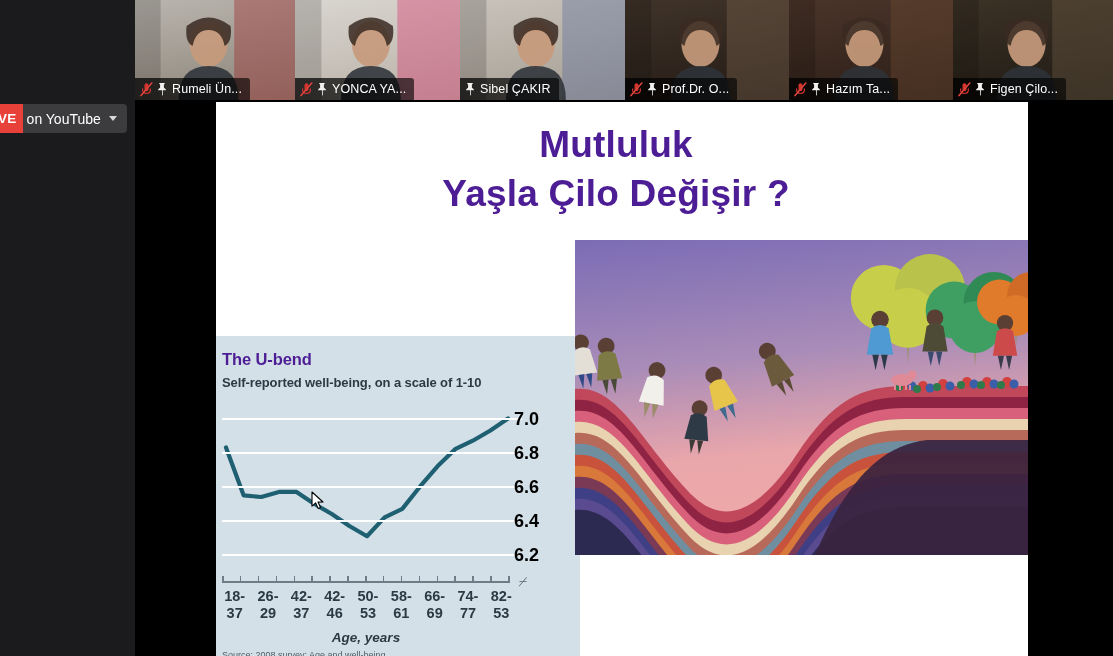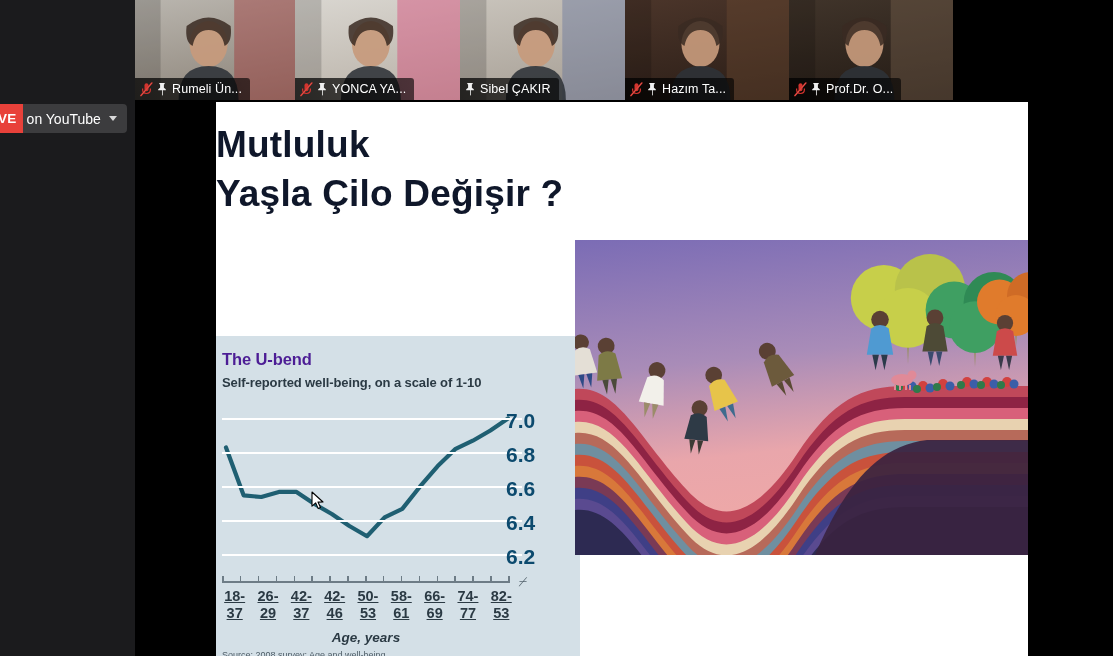--- a/index.html
+++ b/index.html
@@ -23,39 +23,39 @@
   #live-chip{background:#e8413a;color:#fff;font-size:13.5px;font-weight:600;letter-spacing:.3px;
              height:29px;line-height:29px;padding:0 6px 0 2px;margin-left:-4px;}
   #live-text{color:#ffffff;font-size:14px;padding:0 8px 0 4px;white-space:nowrap;}
   #live-caret{width:0;height:0;border-left:4px solid transparent;border-right:4px solid transparent;
               border-top:5px solid #d8d8d9;margin-right:10px;}
 
   
   #stage{position:absolute;left:135px;top:100px;width:978px;height:556px;background:#000;}
   #slide{position:absolute;left:81px;top:2px;width:812px;height:554px;background:#fff;overflow:hidden;}
 
-  #slide-title{position:absolute;left:0;top:18px;width:800px;text-align:left;color:#0f172a;
+  #slide-title{position:absolute;left:0;top:18px;width:800px;text-align:center;color:#4c1d95;
                font-size:37px;font-weight:700;line-height:1.33;letter-spacing:.2px;}
   #slide-title .l2{display:block;}
 
   
   #chart{position:absolute;left:0px;top:234px;width:364px;height:322px;background:#d4e0e7;}
   #chart-title{position:absolute;left:6px;top:14px;font-size:16.5px;font-weight:700;color:#4c1d95;letter-spacing:-.1px;}
   #chart-sub{position:absolute;left:6px;top:39px;font-size:13px;font-weight:600;color:#2b3a44;letter-spacing:-.1px;}
   #plot{position:absolute;left:6px;top:74px;width:292px;height:162px;}
   .gridline{position:absolute;left:0;width:292px;height:2px;background:#ffffff;}
-  .ytick{position:absolute;left:284px;font-size:21px;font-weight:700;color:#0c4a6e;transform:translateY(-10px);}
+  .ytick{position:absolute;left:292px;font-size:18px;font-weight:700;color:#000000;transform:translateY(-10px);}
   .ytick-dash{position:absolute;left:292px;width:8px;height:2px;background:#ffffff;}
   #axisbreak{position:absolute;left:302px;top:238px;font-size:13px;color:#56656f;font-style:italic;}
   #xaxis{position:absolute;left:6px;top:240px;width:286px;height:8px;}
   #xaxis .baseline{position:absolute;left:0;top:5px;width:286px;height:1.5px;background:#6d7c86;}
   #xaxis .tk{position:absolute;top:0;width:1.5px;height:7px;background:#6d7c86;}
   #xlabels{position:absolute;left:2px;top:252px;width:300px;display:flex;}
   #xlabels .xl{flex:1 1 0;text-align:center;font-size:14.5px;font-weight:700;color:#2b3a44;line-height:1.16;}
-  #xlabels .xl span{display:block;text-decoration:underline;}
+  #xlabels .xl span{display:block;}
   #xcap{position:absolute;left:0;top:294px;width:300px;text-align:center;font-size:13.5px;
         font-style:italic;font-weight:600;color:#2b3a44;}
   #source{position:absolute;left:6px;top:314px;font-size:9px;color:#4e5d67;white-space:nowrap;}
 
   
   #illo{position:absolute;left:359px;top:138px;width:453px;height:315px;overflow:hidden;background:#7a6fb0;}
   #illo svg{display:block;width:453px;height:315px;}
 
   
   #cursor{position:absolute;left:311px;top:491px;z-index:40;pointer-events:none;}
@@ -117,59 +117,80 @@
             <path d="M53.900000000000006 26 q22 -17 44 0 q2 16 -6 20 q-3 -16 -16 -16 q-13 0 -16 16 q-8 -4 -6 -20 z" fill="#3a2a22" opacity="0.85"></path>
           </svg></div>
         <div class="namebar">
           <svg class="ic" width="11" height="14" viewBox="0 0 11 14">
             <path d="M3.3 1h4.4v1.1l-.8.5v3.1l1.9 1.6v1H5.9v4.6l-.4.9-.4-.9V8.3H1.2v-1l1.9-1.6V2.6l-.8-.5V1z" fill="#f0f0f0"></path>
           </svg>
           <span class="nm">Sibel ÇAKIR</span>
         </div>
       </div>
       <div class="tile" style="width: 164px; height: 100px;">
+        <div class="tile-bg" style="background: linear-gradient(170deg, rgb(64, 52, 42) 0%, rgb(35, 26, 20) 100%);"><svg width="164" height="100" viewBox="0 0 164 100" preserveAspectRatio="none">
+            <rect x="101.67999999999999" y="0" width="62.32" height="100" fill="#7a6450" opacity="0.40"></rect>
+            <rect x="0" y="0" width="26.240000000000002" height="100" fill="#000" opacity="0.16"></rect>
+            <ellipse cx="75.44" cy="44" rx="19" ry="23" fill="#c79a7c" opacity="0.92"></ellipse>
+            <path d="M45.44 100 q0 -34 30 -34 q30 0 30 34 z" fill="#2e3238" opacity="0.88"></path>
+            <path d="M53.44 26 q22 -17 44 0 q2 16 -6 20 q-3 -16 -16 -16 q-13 0 -16 16 q-8 -4 -6 -20 z" fill="#3a2a22" opacity="0.85"></path>
+          </svg></div>
+        <div class="namebar">
+          <svg class="ic" width="13" height="15" viewBox="0 0 13 15">
+            <path d="M6.5 1.2c-1.1 0-2 .9-2 2v4.1c0 1.1.9 2 2 2s2-.9 2-2V3.2c0-1.1-.9-2-2-2z" fill="#d3342e"></path>
+            <path d="M2.6 6.6v1c0 2.2 1.7 3.9 3.9 3.9s3.9-1.7 3.9-3.9v-1" fill="none" stroke="#d3342e" stroke-width="1.2"></path>
+            <path d="M1.0 13.6 L11.8 1.0" stroke="#d3342e" stroke-width="1.6" stroke-linecap="round"></path>
+            <path d="M1.0 13.6 L11.8 1.0" stroke="#e86a62" stroke-width="0.6" stroke-linecap="round"></path>
+          </svg>
+          <svg class="ic" width="11" height="14" viewBox="0 0 11 14">
+            <path d="M3.3 1h4.4v1.1l-.8.5v3.1l1.9 1.6v1H5.9v4.6l-.4.9-.4-.9V8.3H1.2v-1l1.9-1.6V2.6l-.8-.5V1z" fill="#f0f0f0"></path>
+          </svg>
+          <span class="nm">Prof.Dr. O...</span>
+        </div>
+      </div>
+      <div class="tile" style="width: 164px; height: 100px;">
         <div class="tile-bg" style="background: linear-gradient(170deg, rgb(75, 53, 42) 0%, rgb(42, 29, 22) 100%);"><svg width="164" height="100" viewBox="0 0 164 100" preserveAspectRatio="none">
             <rect x="101.67999999999999" y="0" width="62.32" height="100" fill="#6d4a32" opacity="0.40"></rect>
             <rect x="0" y="0" width="26.240000000000002" height="100" fill="#000" opacity="0.16"></rect>
             <ellipse cx="75.44" cy="44" rx="19" ry="23" fill="#c79a7c" opacity="0.92"></ellipse>
             <path d="M45.44 100 q0 -34 30 -34 q30 0 30 34 z" fill="#2e3238" opacity="0.88"></path>
             <path d="M53.44 26 q22 -17 44 0 q2 16 -6 20 q-3 -16 -16 -16 q-13 0 -16 16 q-8 -4 -6 -20 z" fill="#3a2a22" opacity="0.85"></path>
           </svg></div>
         <div class="namebar">
           <svg class="ic" width="13" height="15" viewBox="0 0 13 15">
             <path d="M6.5 1.2c-1.1 0-2 .9-2 2v4.1c0 1.1.9 2 2 2s2-.9 2-2V3.2c0-1.1-.9-2-2-2z" fill="#d3342e"></path>
             <path d="M2.6 6.6v1c0 2.2 1.7 3.9 3.9 3.9s3.9-1.7 3.9-3.9v-1" fill="none" stroke="#d3342e" stroke-width="1.2"></path>
             <path d="M1.0 13.6 L11.8 1.0" stroke="#d3342e" stroke-width="1.6" stroke-linecap="round"></path>
             <path d="M1.0 13.6 L11.8 1.0" stroke="#e86a62" stroke-width="0.6" stroke-linecap="round"></path>
           </svg>
           <svg class="ic" width="11" height="14" viewBox="0 0 11 14">
             <path d="M3.3 1h4.4v1.1l-.8.5v3.1l1.9 1.6v1H5.9v4.6l-.4.9-.4-.9V8.3H1.2v-1l1.9-1.6V2.6l-.8-.5V1z" fill="#f0f0f0"></path>
           </svg>
           <span class="nm">Hazım Ta...</span>
         </div>
       </div>
-      <div class="tile" style="width: 164px; height: 100px;">
-        <div class="tile-bg" style="background: linear-gradient(170deg, rgb(64, 52, 42) 0%, rgb(35, 26, 20) 100%);"><svg width="164" height="100" viewBox="0 0 164 100" preserveAspectRatio="none">
-            <rect x="101.67999999999999" y="0" width="62.32" height="100" fill="#7a6450" opacity="0.40"></rect>
-            <rect x="0" y="0" width="26.240000000000002" height="100" fill="#000" opacity="0.16"></rect>
-            <ellipse cx="75.44" cy="44" rx="19" ry="23" fill="#c79a7c" opacity="0.92"></ellipse>
-            <path d="M45.44 100 q0 -34 30 -34 q30 0 30 34 z" fill="#2e3238" opacity="0.88"></path>
-            <path d="M53.44 26 q22 -17 44 0 q2 16 -6 20 q-3 -16 -16 -16 q-13 0 -16 16 q-8 -4 -6 -20 z" fill="#3a2a22" opacity="0.85"></path>
+      <div class="tile" style="width: 160px; height: 100px;">
+        <div class="tile-bg" style="background: linear-gradient(170deg, rgb(60, 50, 38) 0%, rgb(31, 26, 20) 100%);"><svg width="160" height="100" viewBox="0 0 160 100" preserveAspectRatio="none">
+            <rect x="99.2" y="0" width="60.8" height="100" fill="#6b5a44" opacity="0.40"></rect>
+            <rect x="0" y="0" width="25.6" height="100" fill="#000" opacity="0.16"></rect>
+            <ellipse cx="73.60000000000001" cy="44" rx="19" ry="23" fill="#c79a7c" opacity="0.92"></ellipse>
+            <path d="M43.60000000000001 100 q0 -34 30 -34 q30 0 30 34 z" fill="#2e3238" opacity="0.88"></path>
+            <path d="M51.60000000000001 26 q22 -17 44 0 q2 16 -6 20 q-3 -16 -16 -16 q-13 0 -16 16 q-8 -4 -6 -20 z" fill="#3a2a22" opacity="0.85"></path>
           </svg></div>
         <div class="namebar">
           <svg class="ic" width="13" height="15" viewBox="0 0 13 15">
             <path d="M6.5 1.2c-1.1 0-2 .9-2 2v4.1c0 1.1.9 2 2 2s2-.9 2-2V3.2c0-1.1-.9-2-2-2z" fill="#d3342e"></path>
             <path d="M2.6 6.6v1c0 2.2 1.7 3.9 3.9 3.9s3.9-1.7 3.9-3.9v-1" fill="none" stroke="#d3342e" stroke-width="1.2"></path>
             <path d="M1.0 13.6 L11.8 1.0" stroke="#d3342e" stroke-width="1.6" stroke-linecap="round"></path>
             <path d="M1.0 13.6 L11.8 1.0" stroke="#e86a62" stroke-width="0.6" stroke-linecap="round"></path>
           </svg>
           <svg class="ic" width="11" height="14" viewBox="0 0 11 14">
             <path d="M3.3 1h4.4v1.1l-.8.5v3.1l1.9 1.6v1H5.9v4.6l-.4.9-.4-.9V8.3H1.2v-1l1.9-1.6V2.6l-.8-.5V1z" fill="#f0f0f0"></path>
           </svg>
-          <span class="nm">Prof.Dr. O...</span>
+          <span class="nm">Figen Çilo...</span>
         </div>
       </div>
     </div>
 
   <div id="live-badge">
     <div id="live-chip">VE</div>
     <div id="live-text">on YouTube</div>
     <div id="live-caret"></div>
   </div>
 

